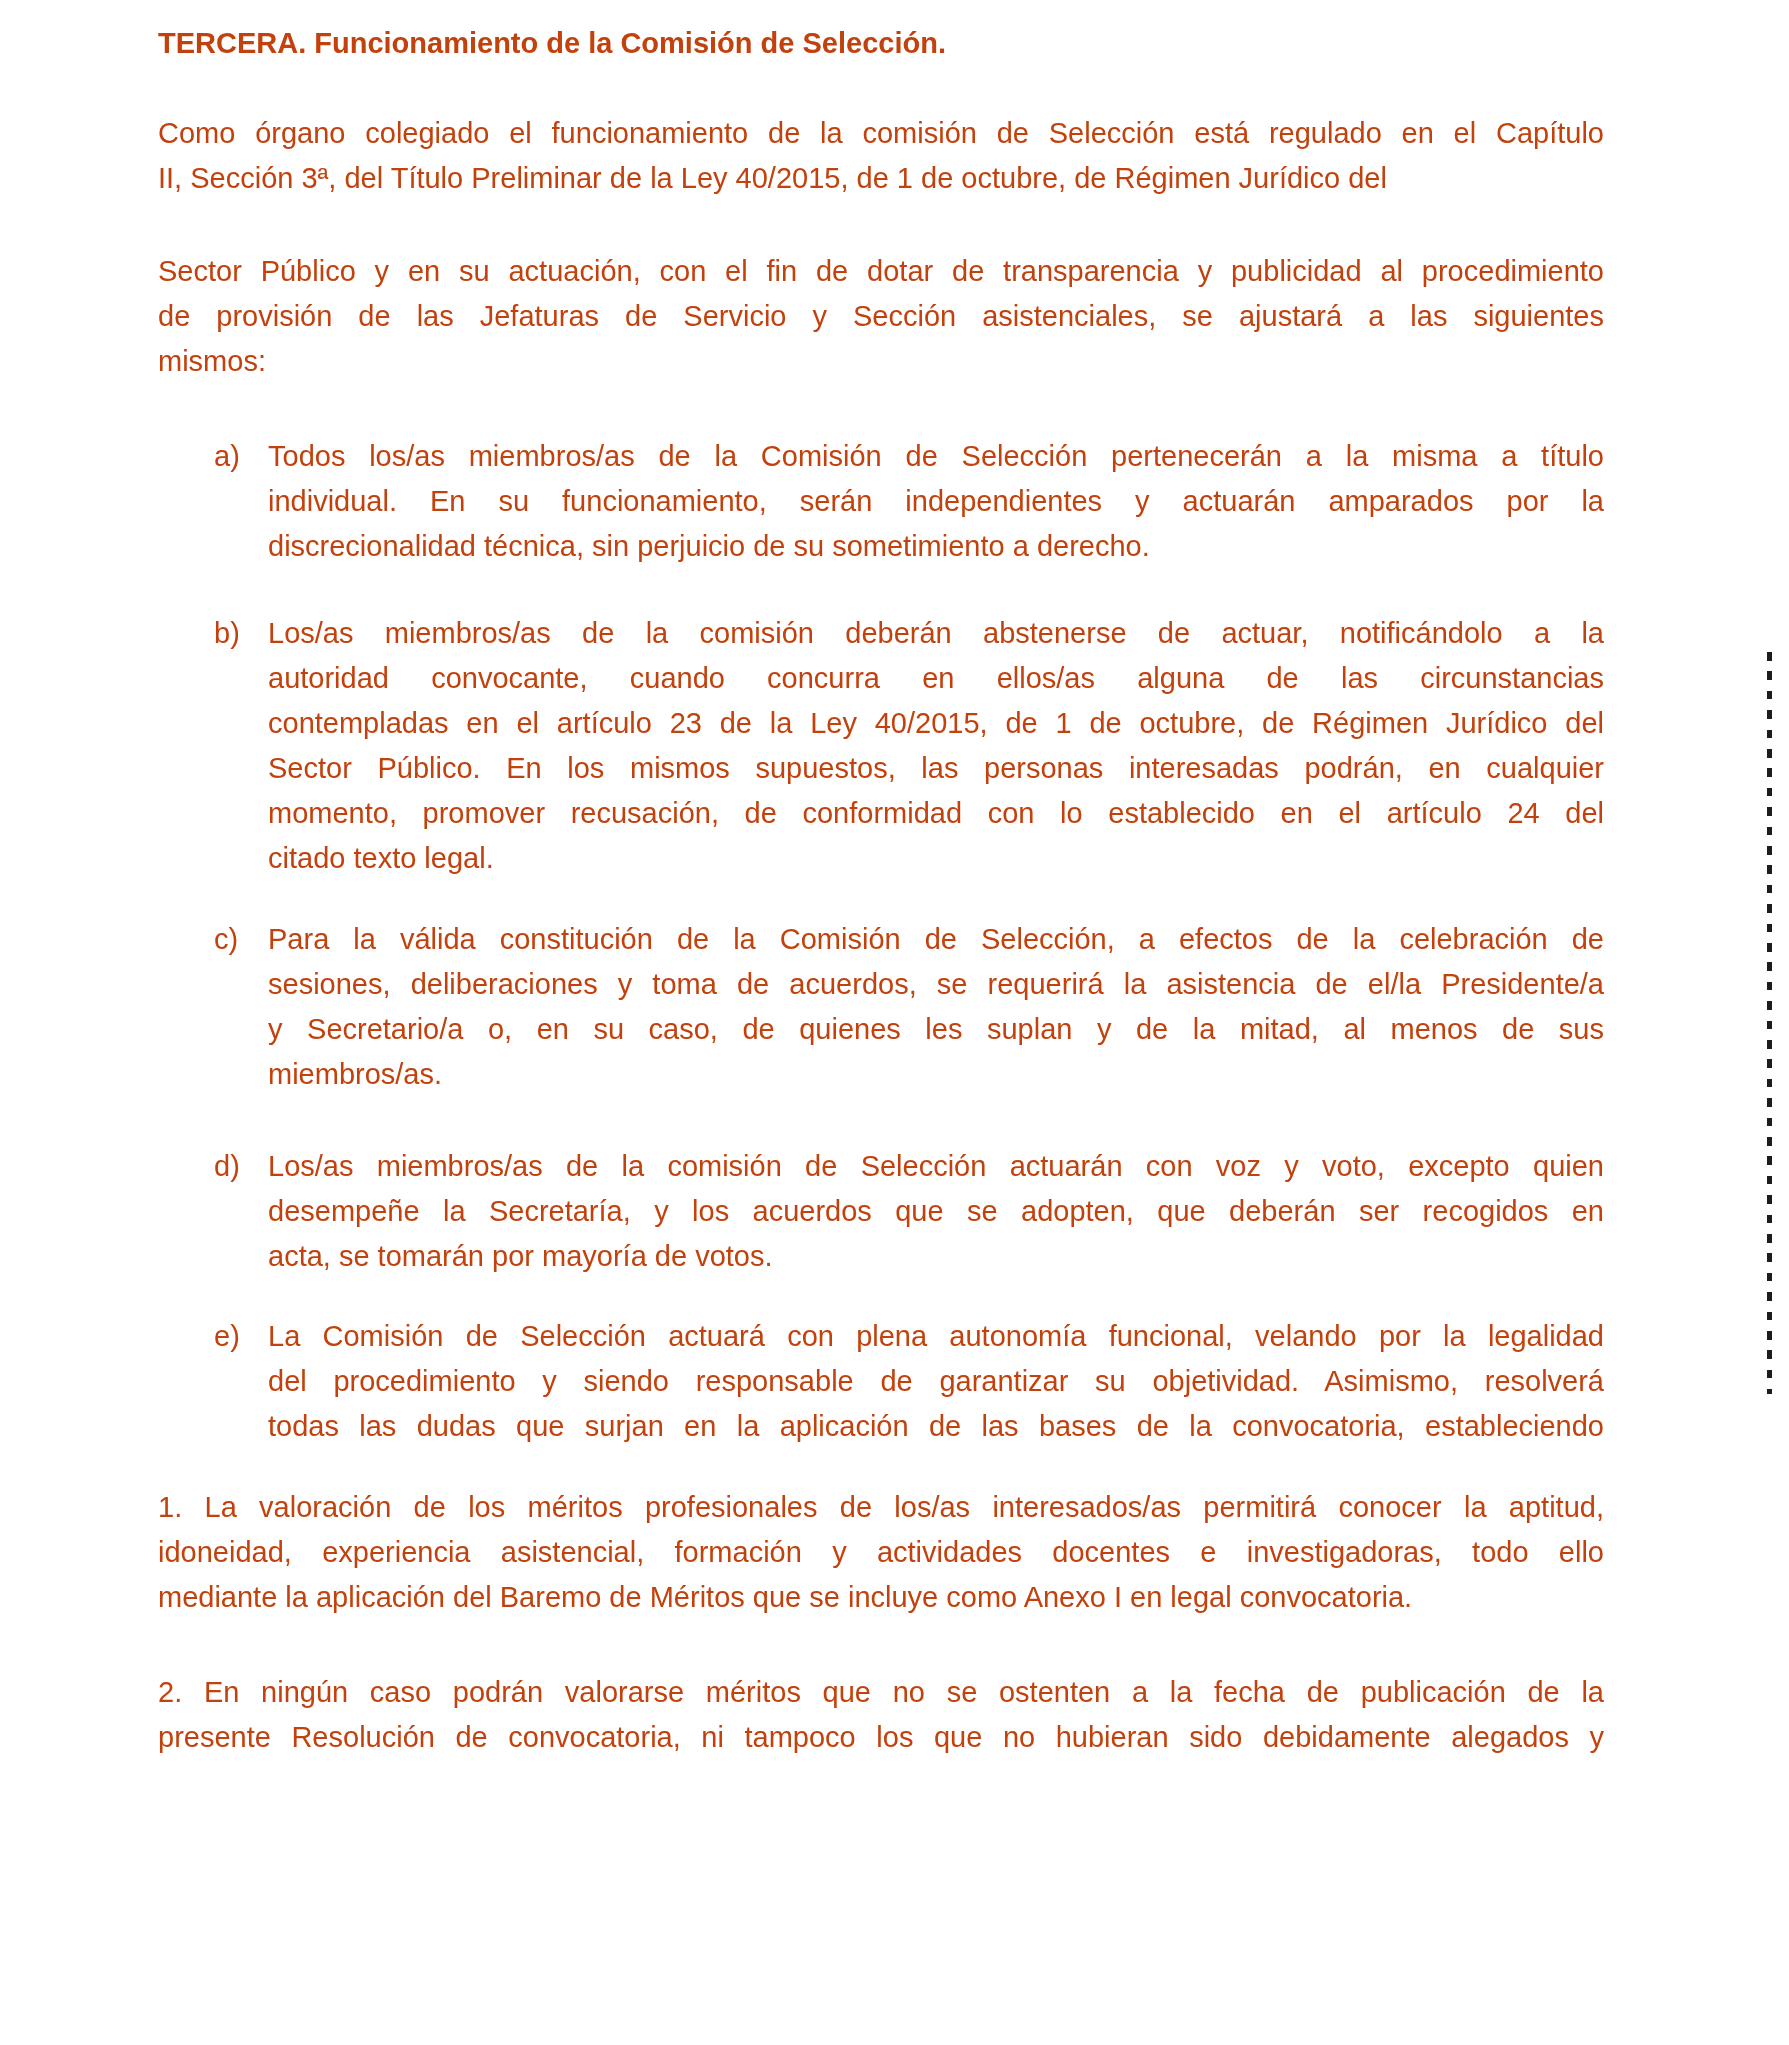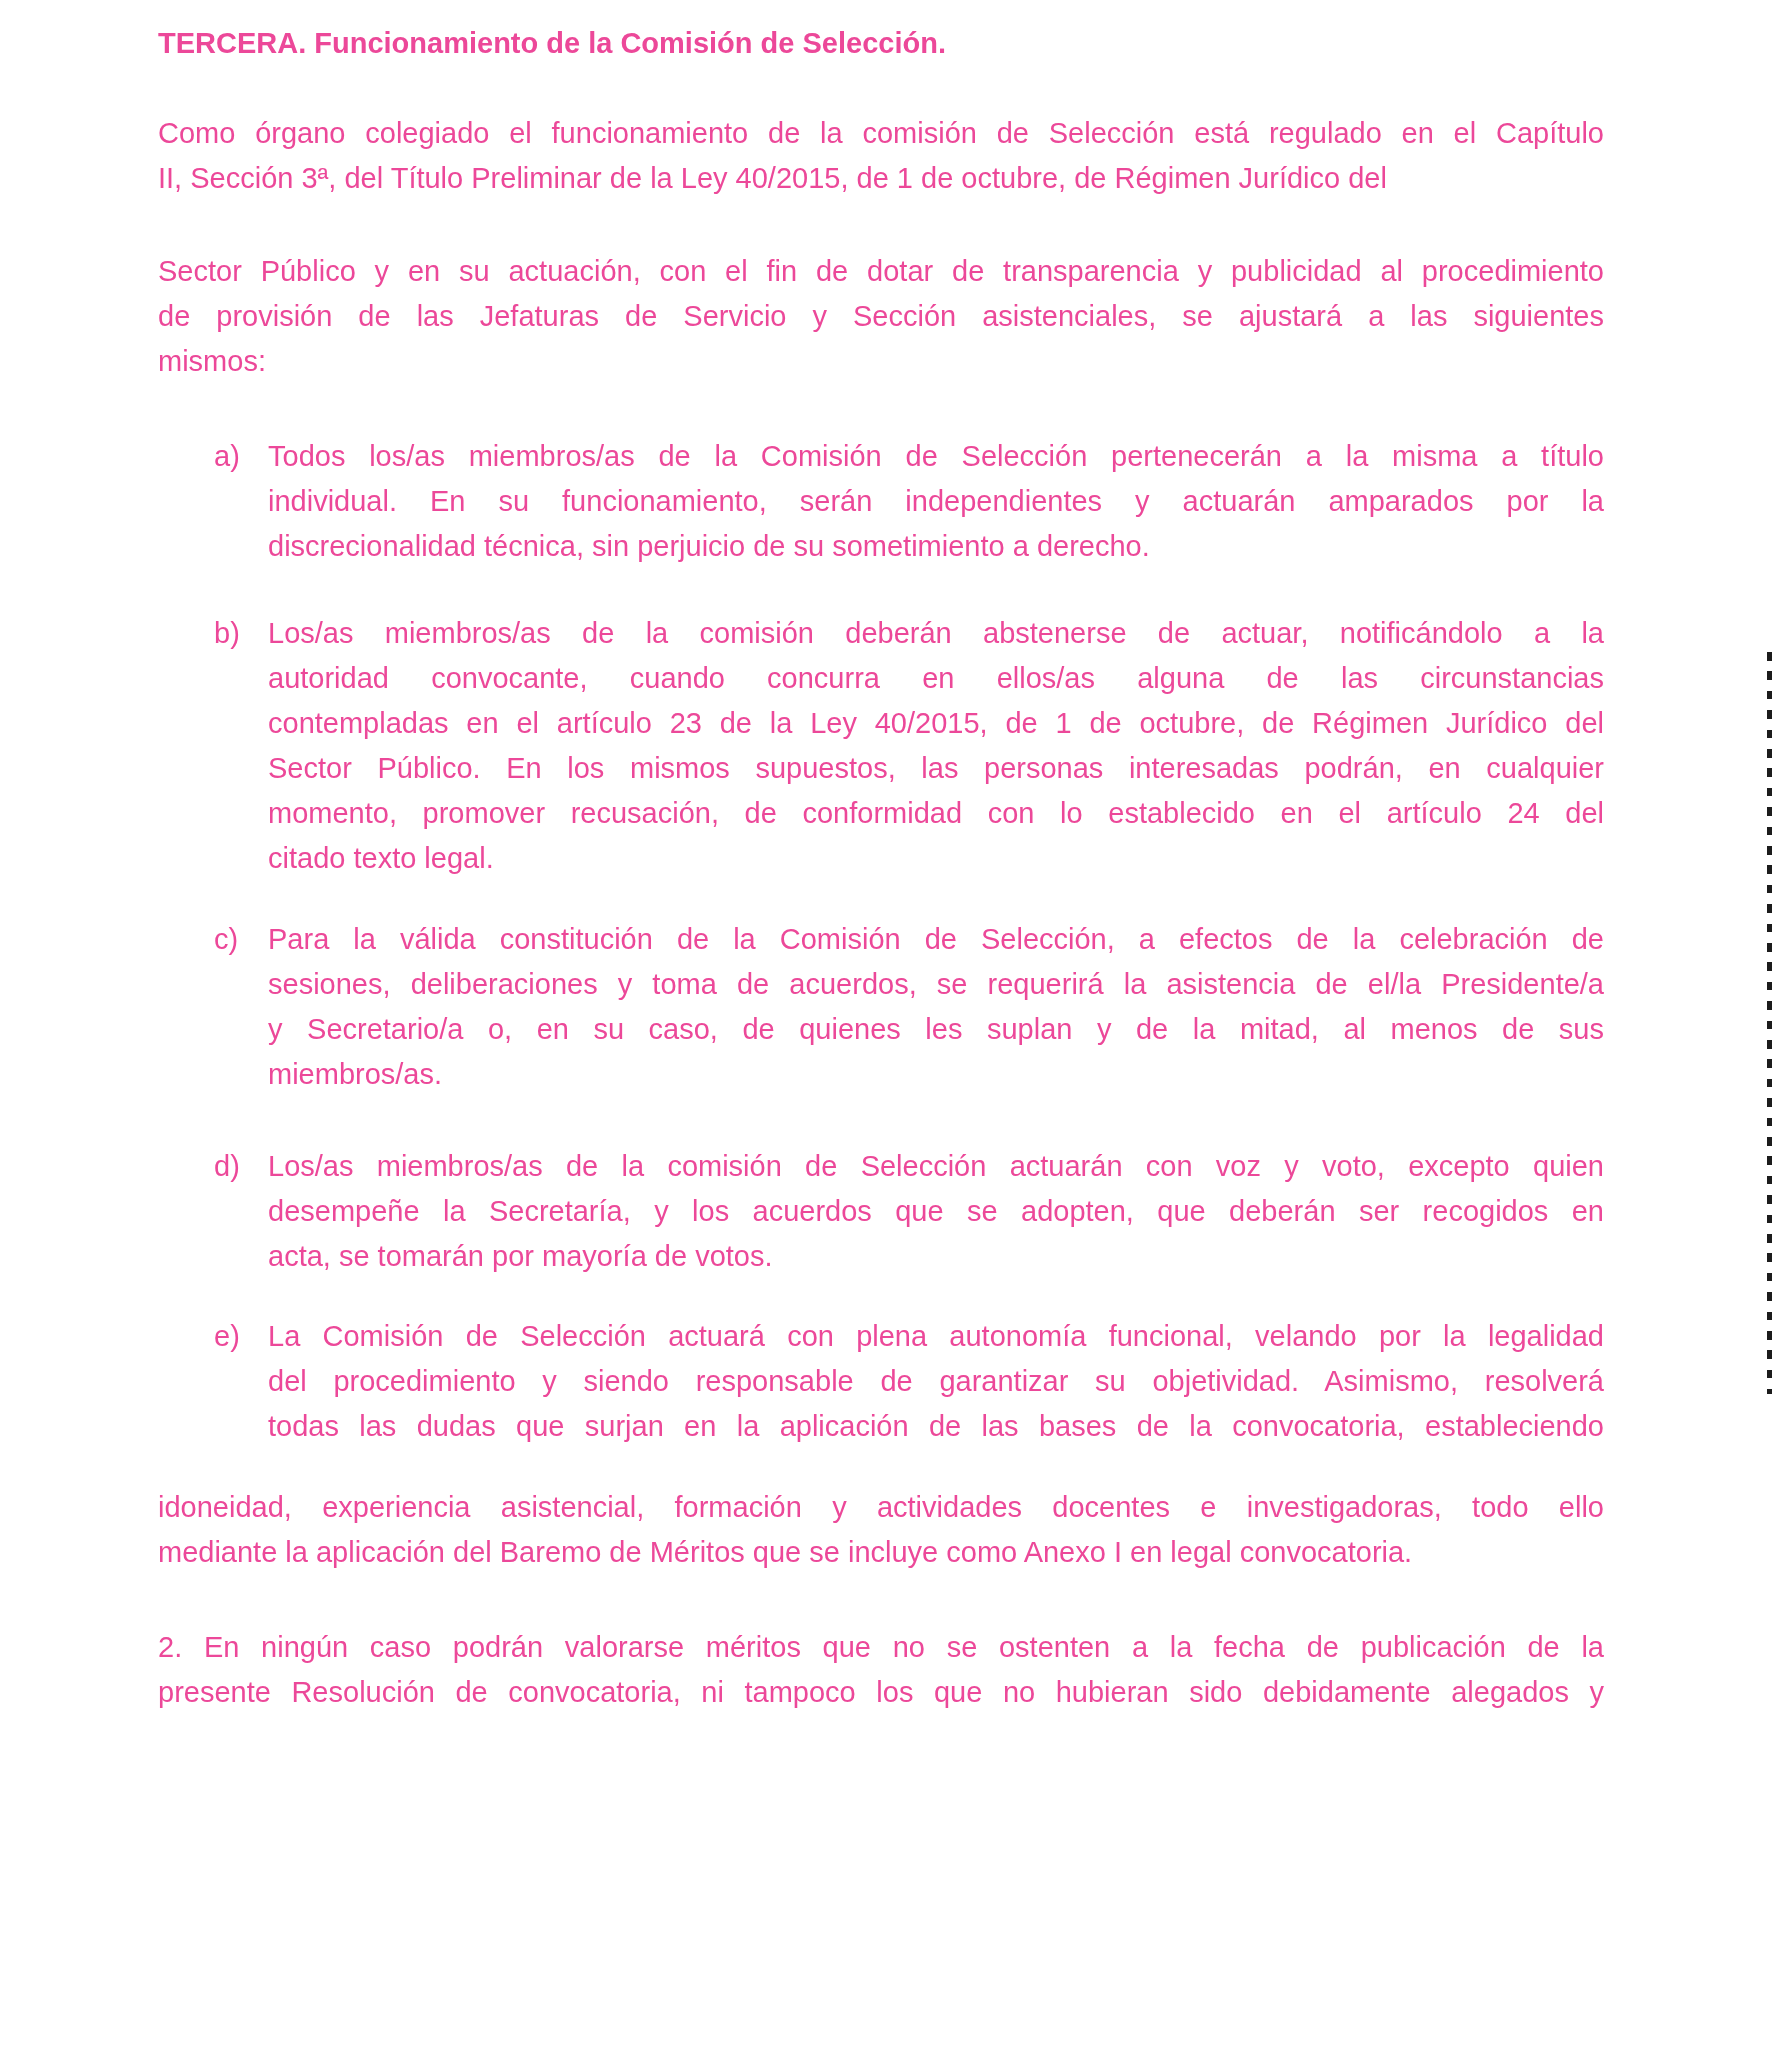--- a/index.html
+++ b/index.html
@@ -20,21 +20,21 @@
   .content {
     position: absolute;
     left: 158px;
     top: 0;
     width: 1446px;
     padding-top: 21px;
   }
   .block {
     font-size: 29px;
     line-height: 45px;
-    color: #ec4899;
+    color: #c2410c;
   }
   .heading {
     font-weight: bold;
   }
   .line {
     text-align: justify;
     text-justify: inter-word;
     white-space: normal;
   }
   .line.j { text-align-last: justify; }
@@ -128,20 +128,21 @@
       </div>
       <div class="block list-item">
         <div class="marker">e)</div>
         <div class="item-lines">
           <div class="line j">La Comisión de Selección actuará con plena autonomía funcional, velando por la legalidad</div>
           <div class="line j">del procedimiento y siendo responsable de garantizar su objetividad. Asimismo, resolverá</div>
           <div class="line j">todas las dudas que surjan en la aplicación de las bases de la convocatoria, estableciendo</div>
         </div>
       </div>
       <div class="block paragraph">
+        <div class="line j">1. La valoración de los méritos profesionales de los/as interesados/as permitirá conocer la aptitud,</div>
         <div class="line j">idoneidad, experiencia asistencial, formación y actividades docentes e investigadoras, todo ello</div>
         <div class="line l">mediante la aplicación del Baremo de Méritos que se incluye como Anexo I en legal convocatoria.</div>
       </div>
       <div class="block paragraph">
         <div class="line j">2. En ningún caso podrán valorarse méritos que no se ostenten a la fecha de publicación de la</div>
         <div class="line j">presente Resolución de convocatoria, ni tampoco los que no hubieran sido debidamente alegados y</div>
       </div>
     </div>
   <div class="edge-marks"></div>
 </div>

